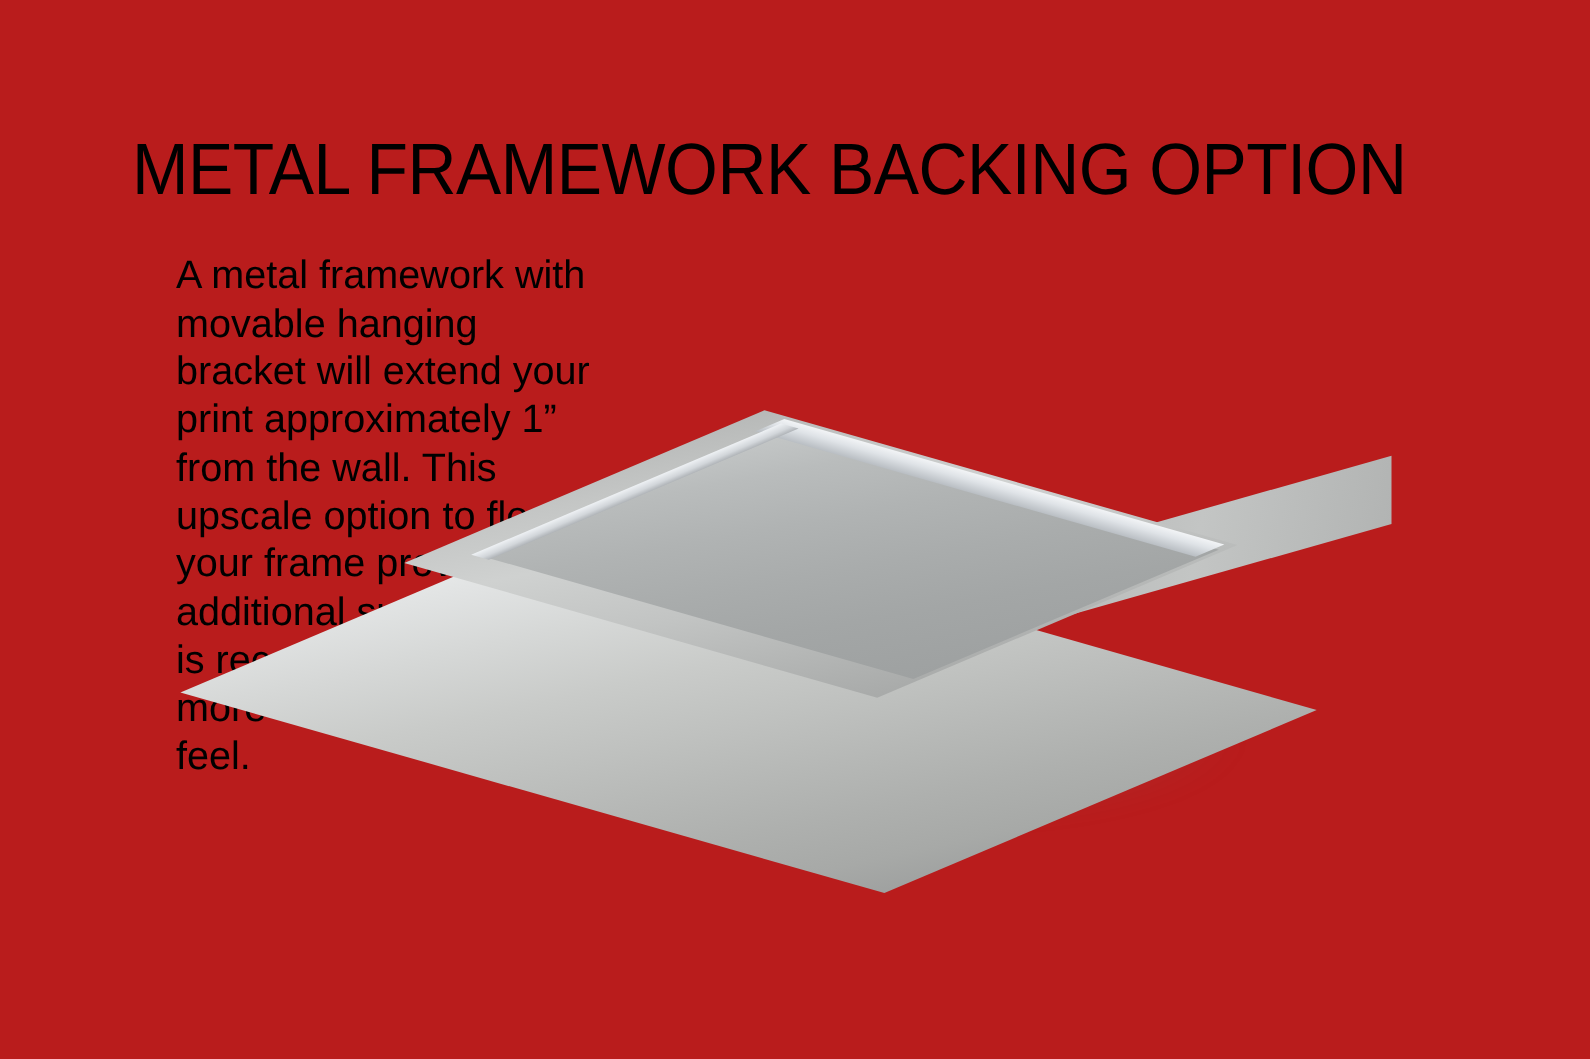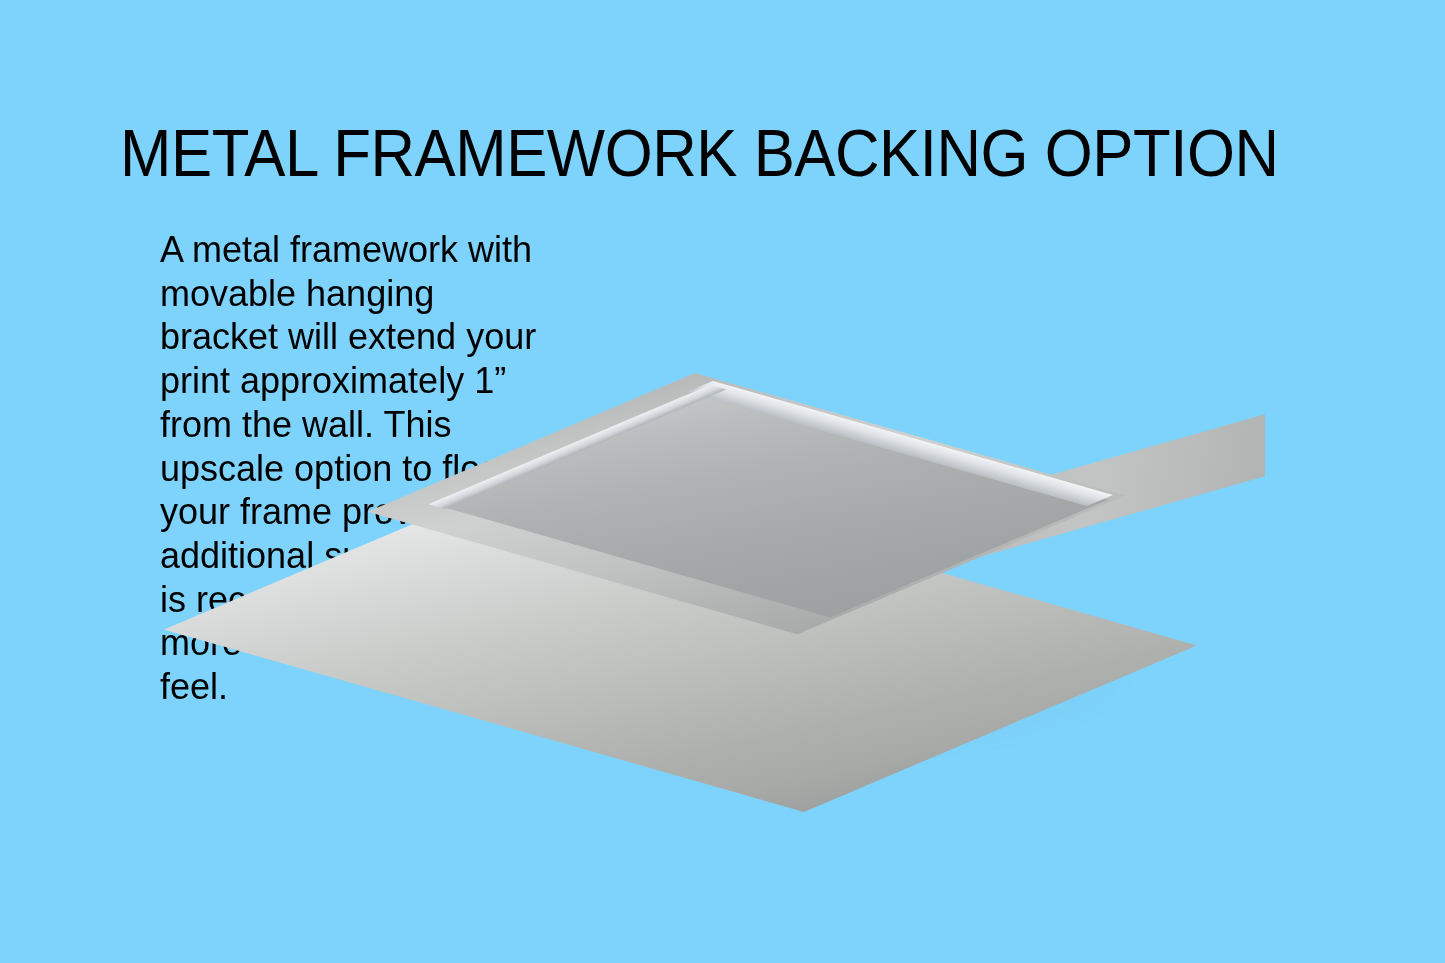--- a/index.html
+++ b/index.html
@@ -11,21 +11,21 @@
     height: 963px;
     background: #ffffff;
     font-family: "Liberation Sans", sans-serif;
     overflow: hidden;
     position: relative;
   }
 
   #slide {
     position: absolute;
     inset: 0;
-    background: #7dd3fc;
+    background: #b91c1c;
   }
 
   
   #slide-title {
     position: absolute;
     left: 120px;
     top: 72px;
     width: 1220px;
     font-family: "Liberation Sans Narrow", "Liberation Sans", sans-serif;
     font-size: 66px;

